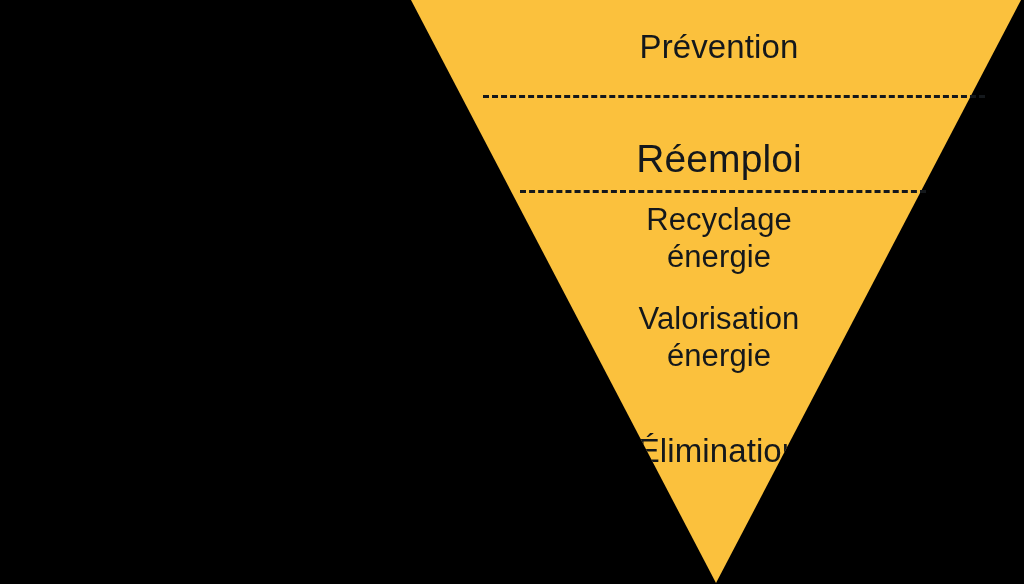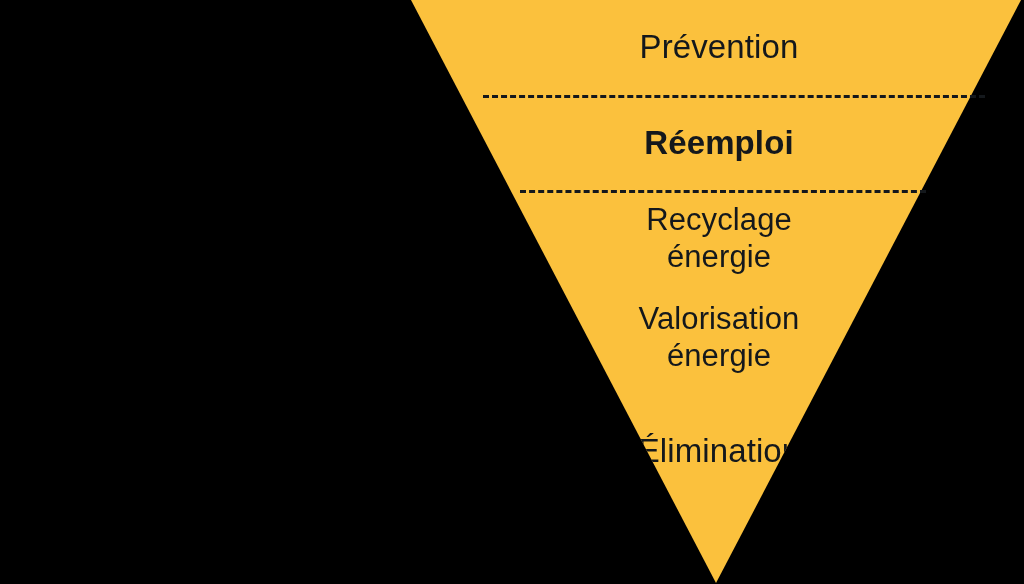--- a/index.html
+++ b/index.html
@@ -49,24 +49,23 @@
     font-weight: 400;
   }
   .tier-label.t-prevention {
     left: 419px;
     top: 28px;
     width: 600px;
     font-size: 33px;
   }
   .tier-label.t-reemploi {
     left: 419px;
-    top: 124px;
+    top: 136px;
     width: 600px;
-    font-size: 33px;
-    font-weight: bold;
+    font-size: 39px;
   }
   .tier-label.t-recyclage {
     left: 419px;
     top: 202px;
     width: 600px;
     font-size: 31px;
   }
   .tier-label.t-valorisation {
     left: 419px;
     top: 301px;

